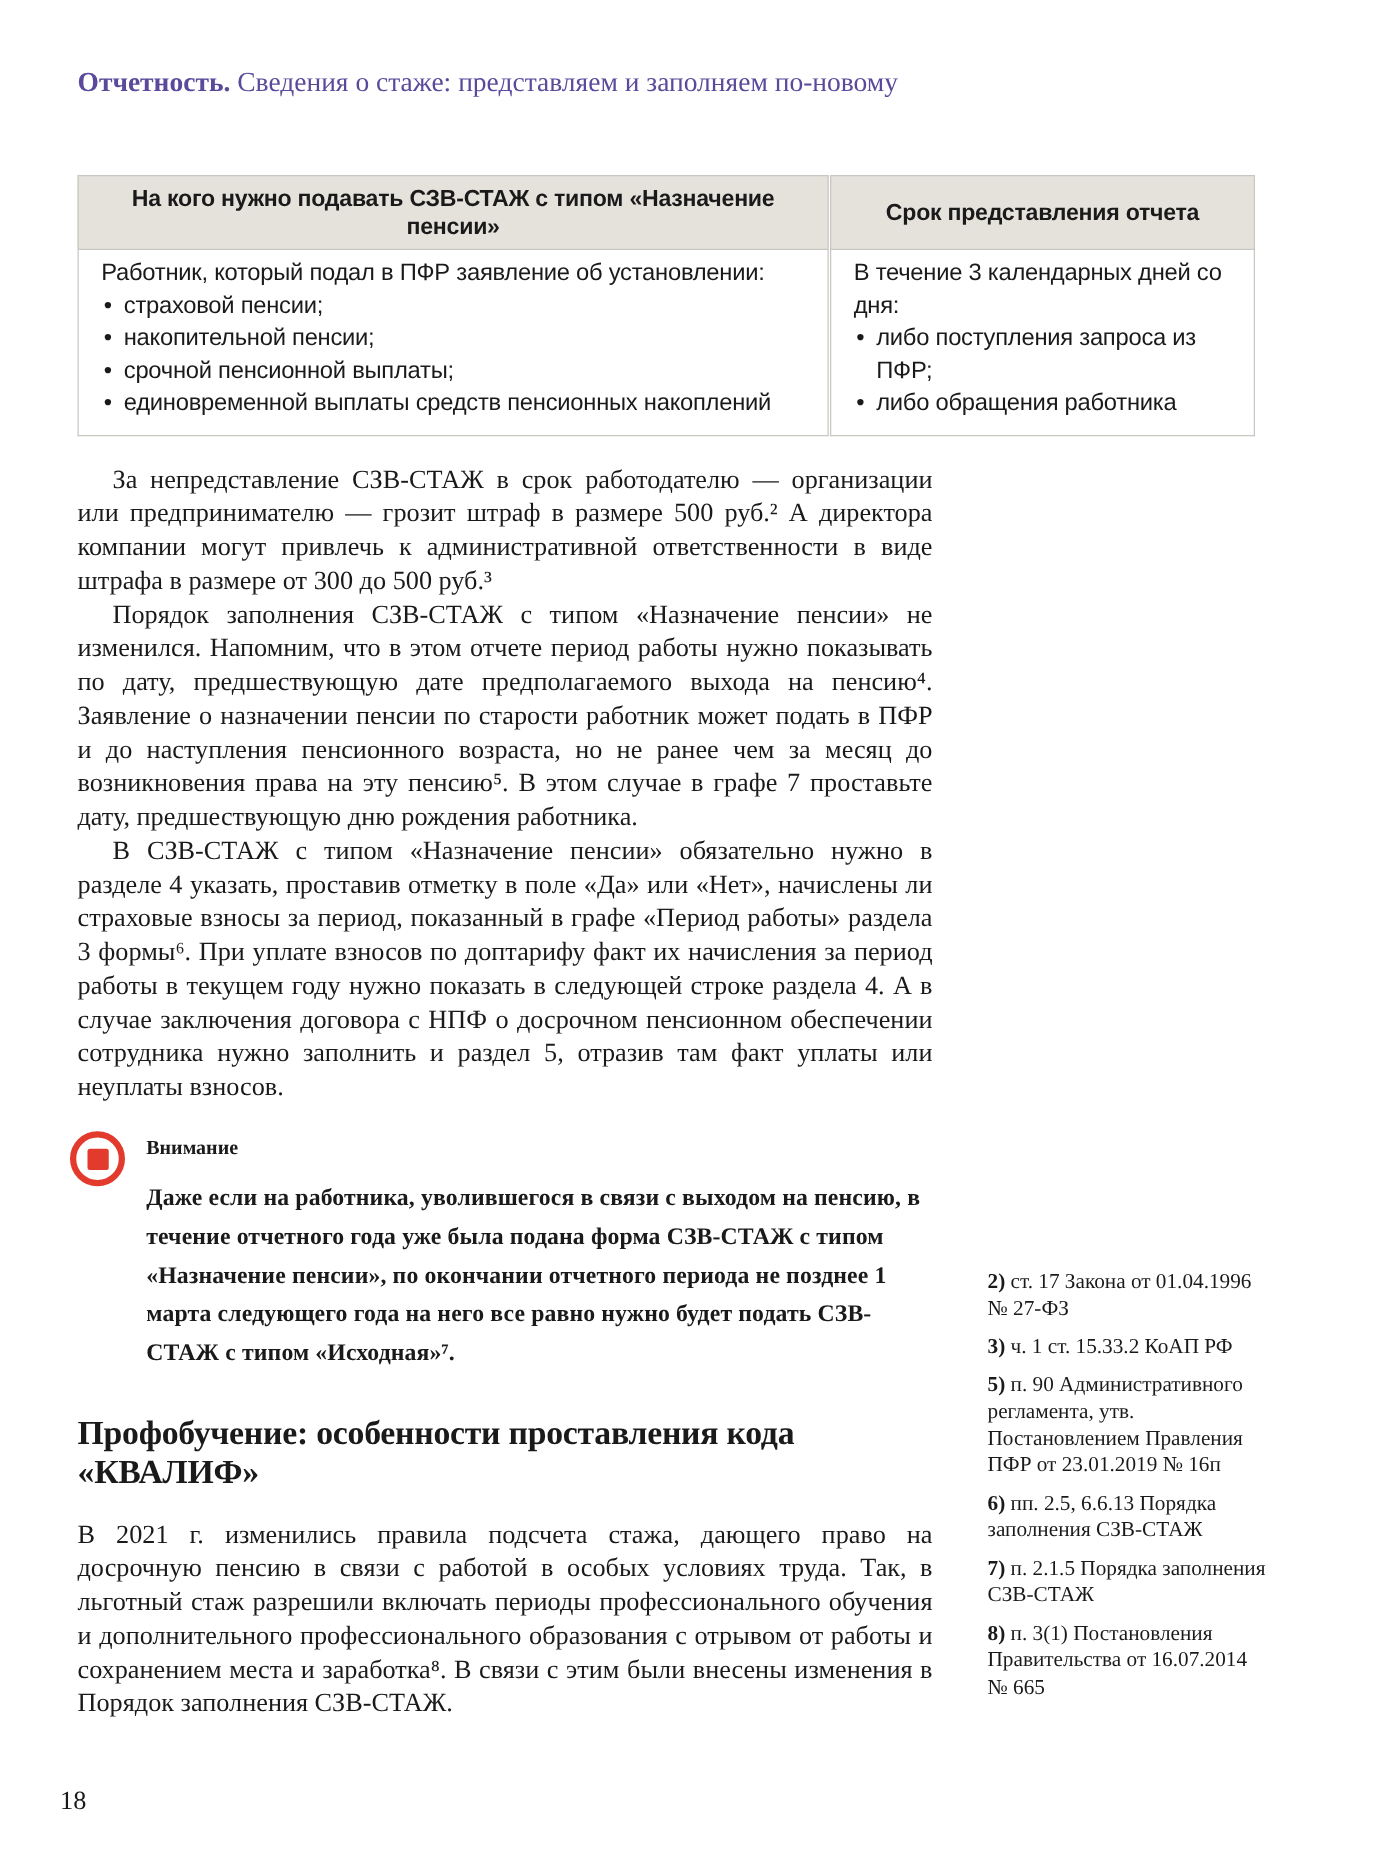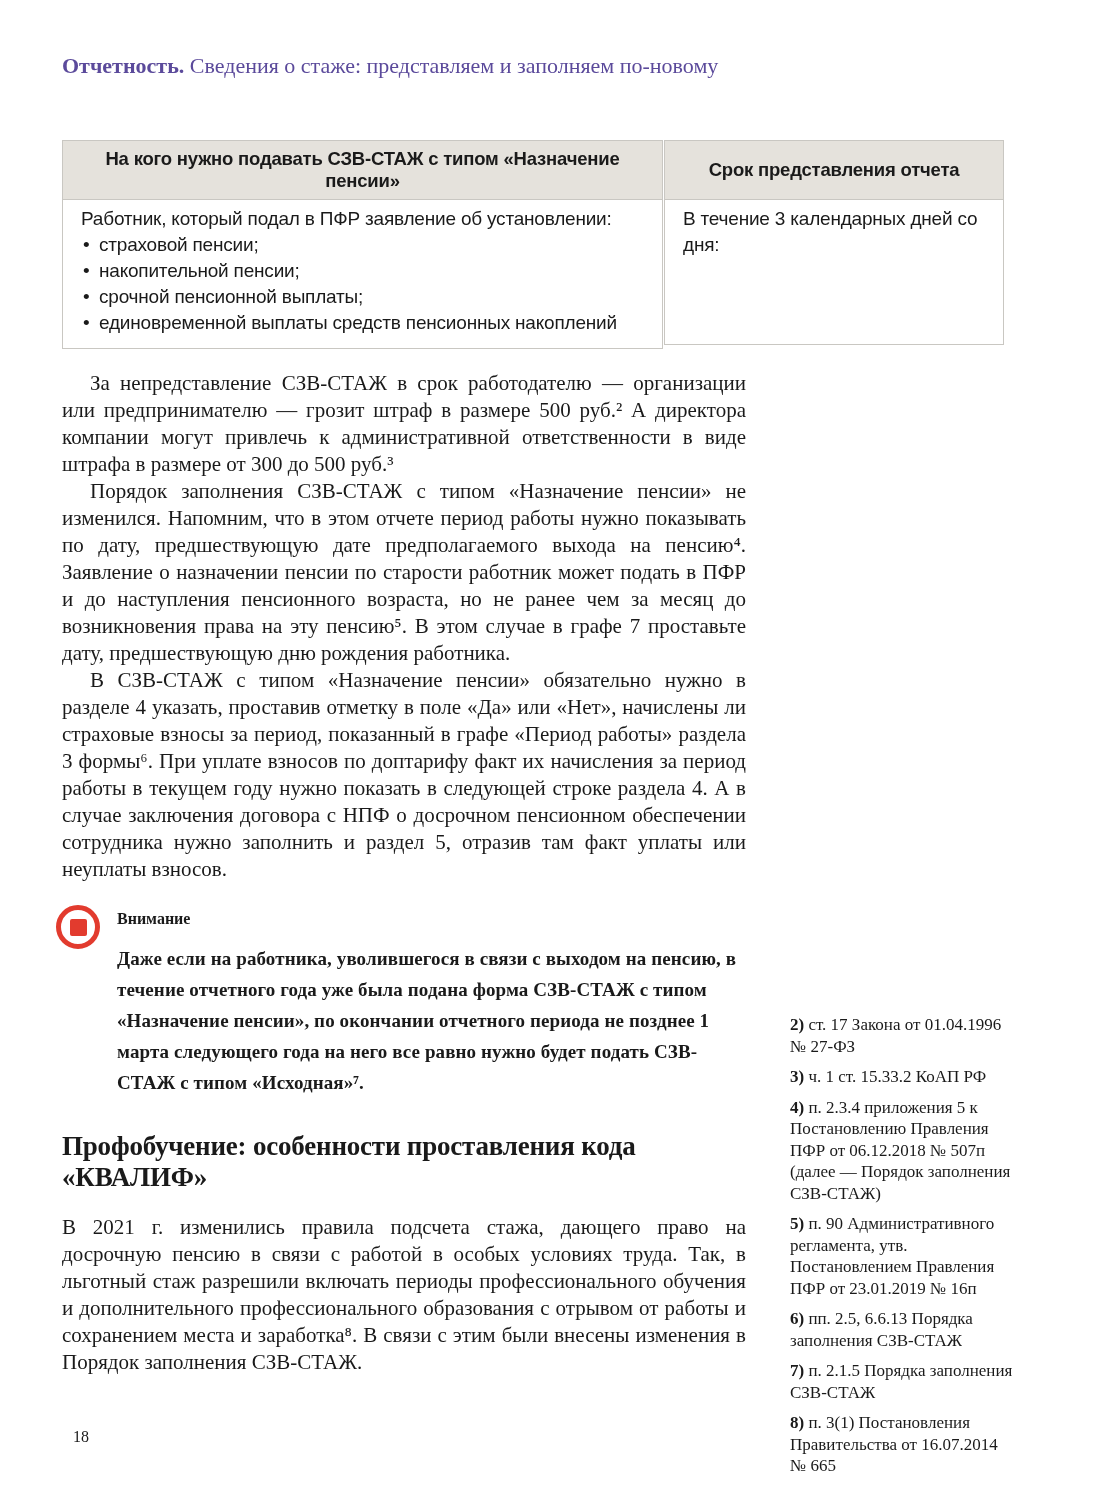--- a/index.html
+++ b/index.html
@@ -128,22 +128,22 @@
     left:790px; top:1014px;
     width:228px;
     font-size:17px;
     line-height:21.5px;
   }
   .footnote{margin-bottom:9px;}
   .fn-num{font-weight:bold;}
   
   .page-number{
     position:absolute;
-    left:73px; top:1428px;
-    font-size:16px;
+    left:48px; top:1428px;
+    font-size:21px;
   }
 </style>
 </head>
 <body>
 
 <div class="page">
 
   <div class="top-header">
     <span class="cat">Отчетность.</span>
     <span>Сведения о стаже: представляем и заполняем по-новому</span>
@@ -159,20 +159,24 @@
           <li>накопительной пенсии;</li>
           <li>срочной пенсионной выплаты;</li>
           <li>единовременной выплаты средств пенсионных накоплений</li>
         </ul>
       </div>
     </div>
     <div class="tcol right">
       <div class="tcol-header">Срок представления отчета</div>
       <div class="tcol-body">
         <div>В течение 3 календарных дней со дня:</div>
+        <ul>
+          <li>либо поступления запроса из ПФР;</li>
+          <li>либо обращения работника</li>
+        </ul>
       </div>
     </div>
   </div>
 
   <div class="main-col">
     <p class="body indent">За непредставление СЗВ-СТАЖ в срок работодателю — организации или предпринимателю — грозит штраф в размере 500 руб.² А директора компании могут привлечь к административной ответственности в виде штрафа в размере от 300 до 500 руб.³</p>
     <p class="body indent">Порядок заполнения СЗВ-СТАЖ с типом «Назначение пенсии» не изменился. Напомним, что в этом отчете период работы нужно показывать по дату, предшествующую дате предполагаемого выхода на пенсию⁴. Заявление о назначении пенсии по старости работник может подать в ПФР и до наступления пенсионного возраста, но не ранее чем за месяц до возникновения права на эту пенсию⁵. В этом случае в графе 7 проставьте дату, предшествующую дню рождения работника.</p>
     <p class="body indent">В СЗВ-СТАЖ с типом «Назначение пенсии» обязательно нужно в разделе 4 указать, проставив отметку в поле «Да» или «Нет», начислены ли страховые взносы за период, показанный в графе «Период работы» раздела 3 формы⁶. При уплате взносов по доптарифу факт их начисления за период работы в текущем году нужно показать в следующей строке раздела 4. А в случае заключения договора с НПФ о досрочном пенсионном обеспечении сотрудника нужно заполнить и раздел 5, отразив там факт уплаты или неуплаты взносов.</p>
 
     <div class="callout">
@@ -186,21 +190,20 @@
     </div>
 
     <h2 class="section-heading">Профобучение: особенности проставления кода «КВАЛИФ»</h2>
 
     <p class="body after-heading">В 2021 г. изменились правила подсчета стажа, дающего право на досрочную пенсию в связи с работой в особых условиях труда. Так, в льготный стаж разрешили включать периоды профессионального обучения и дополнительного профессионального образования с отрывом от работы и сохранением места и заработка⁸. В связи с этим были внесены изменения в Порядок заполнения СЗВ-СТАЖ.</p>
   </div>
 
   <div class="footnotes">
     <div class="footnote"><span class="fn-num">2)</span> <span>ст. 17 Закона от 01.04.1996 № 27-ФЗ</span></div>
     <div class="footnote"><span class="fn-num">3)</span> <span>ч. 1 ст. 15.33.2 КоАП РФ</span></div>
-    <div class="footnote"><span class="fn-num">4)</span> <span>п. 2.3.4 приложения 5 к Постановлению Правления ПФР от 06.12.2018 № 507п (далее — Порядок заполнения СЗВ-СТАЖ)</span></div>
     <div class="footnote"><span class="fn-num">5)</span> <span>п. 90 Административного регламента, утв. Постановлением Правления ПФР от 23.01.2019 № 16п</span></div>
     <div class="footnote"><span class="fn-num">6)</span> <span>пп. 2.5, 6.6.13 Порядка заполнения СЗВ-СТАЖ</span></div>
     <div class="footnote"><span class="fn-num">7)</span> <span>п. 2.1.5 Порядка заполнения СЗВ-СТАЖ</span></div>
     <div class="footnote"><span class="fn-num">8)</span> <span>п. 3(1) Постановления Правительства от 16.07.2014 № 665</span></div>
   </div>
 
   <div class="page-number">18</div>
 
 </div>
 

